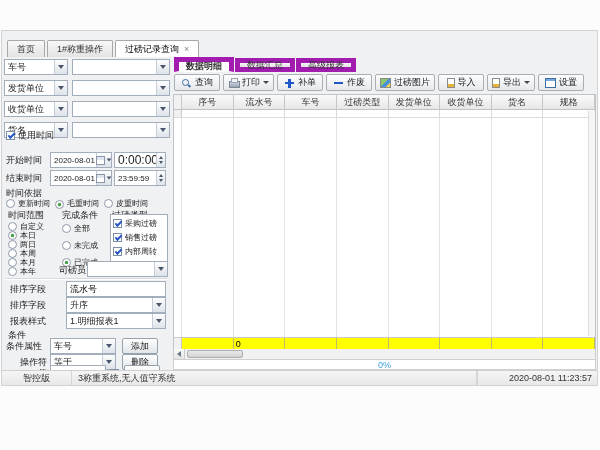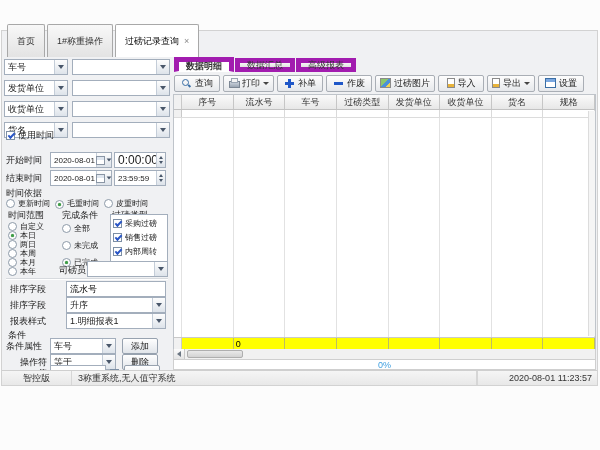--- a/index.html
+++ b/index.html
@@ -2,21 +2,21 @@
 <html><head>
 <meta charset="utf-8">
 <style>
   *{margin:0;padding:0;box-sizing:border-box}
   body{width:600px;height:450px;background:#fdfdfd;font-family:"Liberation Sans","DejaVu Sans",sans-serif;color:#222;overflow:hidden}
   .screen{position:relative;width:600px;height:450px;background:#fcfcfc;overflow:hidden}
   .app{position:absolute;left:1px;top:30px;width:597px;height:356px;background:#f0f1f3;border:1px solid #d2d2d2}
 
   
   .tabstrip{position:absolute;left:5px;top:9px;height:17px;display:flex;align-items:flex-end}
-  .dtab{height:16px;display:flex;align-items:center;padding:16px 9px;font-size:9px;background:linear-gradient(#f8f8f8,#e3e3e3);border:1px solid #a8a8a8;border-bottom:none;border-radius:2px 2px 0 0;margin-right:2px;color:#333;white-space:nowrap}
+  .dtab{height:16px;display:flex;align-items:center;padding:8px 9px;font-size:9px;background:linear-gradient(#f8f8f8,#e3e3e3);border:1px solid #a8a8a8;border-bottom:none;border-radius:2px 2px 0 0;margin-right:2px;color:#333;white-space:nowrap}
   .dtab.active{background:#fff;height:17px;color:#000}
   .dtab .close{margin-left:5px;color:#8a8a8a;font-size:9px;line-height:9px}
 
   
   .main{position:absolute;left:0;right:0;top:26px;bottom:15px}
   .left-panel{position:absolute;left:2px;top:0;width:166px;height:100%;overflow:hidden;font-size:9px}
   .right-panel{position:absolute;left:171px;right:1px;top:0;height:100%;display:flex;flex-direction:column}
 
   
   .lrow{position:absolute;display:flex;align-items:center}
@@ -37,21 +37,21 @@
   .spin .up{width:0;height:0;border-left:2.5px solid transparent;border-right:2.5px solid transparent;border-bottom:3px solid #49576a;margin-bottom:2px}
   .spin .dn{width:0;height:0;border-left:2.5px solid transparent;border-right:2.5px solid transparent;border-top:3px solid #49576a}
   .sep{position:absolute;left:2px;right:2px;height:1px;background:#d7dade;box-shadow:0 1px 0 #fff}
   .groupbox{position:absolute;background:#fff;border:1px solid #a3aebc}
   .small-rd{font-size:8px}
 
   
   .subtabs{height:15px;display:flex;align-items:flex-end;padding-left:1px}
   .stab{height:14px;display:flex;align-items:center;padding:0 7px;font-size:9px;background:linear-gradient(#f6f6f6,#e2e2e2);border:5px solid #a21caf;margin-right:1px;color:#333;white-space:nowrap}
   .stab.active{background:#fff;height:15px;border-bottom:1px solid #fff;font-weight:bold}
-  .toolbar{height:22px;display:flex;align-items:center;padding:2px 6px 2px 1px}
+  .toolbar{height:22px;display:flex;padding:2px 6px 2px 1px}
   .tbtn{height:17px;min-width:46px;padding:0 4px;margin-right:3px;border:1px solid #a9aeb5;border-radius:2px;background:linear-gradient(#fdfdfd,#e6e8eb);font-size:9px;display:flex;align-items:center;justify-content:center;white-space:nowrap;color:#222}
   .tbtn .darr{width:0;height:0;border-left:3px solid transparent;border-right:3px solid transparent;border-top:3px solid #444;margin-left:3px}
   .ic{width:11px;height:10px;margin-right:3px;position:relative;flex:none}
   .ic-search::before{content:"";position:absolute;left:1px;top:1px;width:5px;height:5px;border:1.5px solid #3a6ea5;border-radius:50%}
   .ic-search::after{content:"";position:absolute;left:7px;top:7px;width:3px;height:1.5px;background:#3a6ea5;transform:rotate(45deg)}
   .ic-print::before{content:"";position:absolute;left:1px;top:3px;width:9px;height:5px;background:linear-gradient(#cfd6df,#9aa5b3);border:1px solid #7c8794}
   .ic-print::after{content:"";position:absolute;left:3px;top:0;width:5px;height:3px;background:#f4f4f4;border:1px solid #9aa5b3}
   .ic-plus::before{content:"";position:absolute;left:1px;top:4px;width:9px;height:2.5px;background:#1f57c8}
   .ic-plus::after{content:"";position:absolute;left:4.2px;top:1px;width:2.5px;height:9px;background:#1f57c8}
   .ic-minus::before{content:"";position:absolute;left:1px;top:4px;width:9px;height:2.5px;background:#1f57c8}

